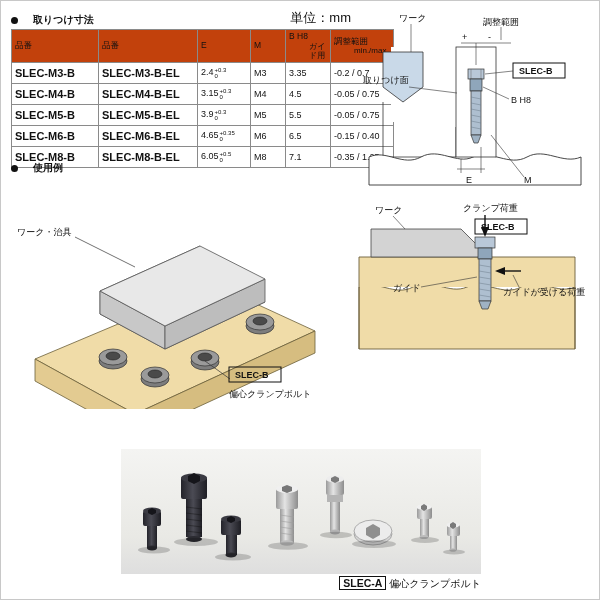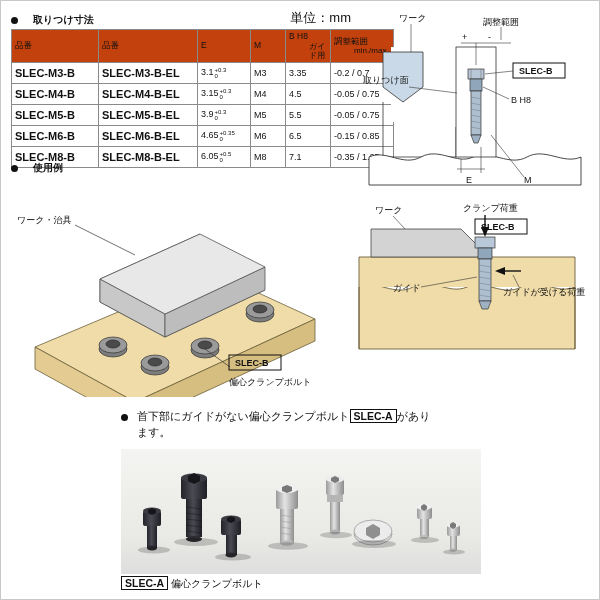--- a/index.html
+++ b/index.html
@@ -111,21 +111,21 @@
   }
   .usage-sub {
     position: absolute;
     left: 26px;
     top: 178px;
     font-size: 10.5px;
   }
   .usage-iso {
     position: absolute;
     left: 14px;
-    top: 196px;
+    top: 208px;
     width: 330px;
     height: 200px;
   }
   .dwg-mid {
     position: absolute;
     left: 352px;
     top: 198px;
     width: 240px;
     height: 170px;
   }
@@ -155,21 +155,21 @@
     width: 360px;
     height: 125px;
     background: linear-gradient(180deg,#f2f2f0 0%,#e9e9e6 60%,#e2e2de 100%);
     overflow: hidden;
   }
   .photo-caption {
     position: absolute;
     left: 120px;
     top: 576px;
     width: 360px;
-    text-align: left;
+    text-align: right;
     font-size: 10px;
   }
   .photo-caption .boxcode { margin-right: 3px; }
   svg { display: block; }
   .lbl { font-size: 9px; font-family: "Liberation Sans", sans-serif; }
   .lbl-b { font-size: 9px; font-weight: bold; font-family: "Liberation Sans", sans-serif; }
 </style>
 </head>
 <body>
 
@@ -198,21 +198,21 @@
           <th class="col-adj">
             <span>調整範囲</span>
             <span class="sub">min./max.</span>
           </th>
         </tr>
       </thead>
       <tbody>
         <tr>
           <td class="code">SLEC-M3-B</td>
           <td class="code">SLEC-M3-B-EL</td>
-          <td><span>3.1</span><span class="tol"><span>+0.3</span><span>0</span></span></td>
+          <td><span>2.4</span><span class="tol"><span>+0.3</span><span>0</span></span></td>
           <td>M3</td>
           <td>3.35</td>
           <td>-0.2 / 0.7</td>
         </tr>
         <tr>
           <td class="code">SLEC-M4-B</td>
           <td class="code">SLEC-M4-B-EL</td>
           <td><span>3.15</span><span class="tol"><span>+0.3</span><span>0</span></span></td>
           <td>M4</td>
           <td>4.5</td>
@@ -225,21 +225,21 @@
           <td>M5</td>
           <td>5.5</td>
           <td>-0.05 / 0.75</td>
         </tr>
         <tr>
           <td class="code">SLEC-M6-B</td>
           <td class="code">SLEC-M6-B-EL</td>
           <td><span>4.65</span><span class="tol"><span>+0.35</span><span>0</span></span></td>
           <td>M6</td>
           <td>6.5</td>
-          <td>-0.15 / 0.85</td>
+          <td>-0.15 / 0.40</td>
         </tr>
         <tr>
           <td class="code">SLEC-M8-B</td>
           <td class="code">SLEC-M8-B-EL</td>
           <td><span>6.05</span><span class="tol"><span>+0.5</span><span>0</span></span></td>
           <td>M8</td>
           <td>7.1</td>
           <td>-0.35 / 1.25</td>
         </tr>
       </tbody>
@@ -391,27 +391,20 @@
       <text class="lbl" x="110" y="12" fill="#111">クランプ荷重</text>
       <rect x="122" y="20" width="52" height="15" fill="none" stroke="#111" stroke-width="1"></rect>
       <text class="lbl-b" x="128" y="31" fill="#111">SLEC-B</text>
       <text class="lbl" x="40" y="92" fill="#111">ガイド</text>
       <line x1="68" y1="88" x2="124" y2="78" stroke="#333" stroke-width="0.6"></line>
       <text class="lbl" x="150" y="96" fill="#111">ガイドが受ける荷重</text>
       <line x1="166" y1="88" x2="160" y2="76" stroke="#333" stroke-width="0.6"></line>
     </svg>
   </div>
 
-  <div class="note">
-    <span class="bullet-dot" style="margin-top:5px;"></span>
-    <span class="txt">
-      <span>首下部にガイドがない偏心クランプボルト</span><span class="boxcode">SLEC-A</span><span>があり</span><br>
-      <span>ます。</span>
-    </span>
-  </div>
 
   <div class="photo">
     <svg width="360" height="125" viewBox="0 0 360 125">
       <defs>
         <linearGradient id="bg" x1="0" y1="0" x2="0" y2="1">
           <stop offset="0%" stop-color="#f4f4f2"></stop>
           <stop offset="70%" stop-color="#e9e9e5"></stop>
           <stop offset="100%" stop-color="#dedede"></stop>
         </linearGradient>
         <linearGradient id="dk" x1="0" y1="0" x2="1" y2="0">

